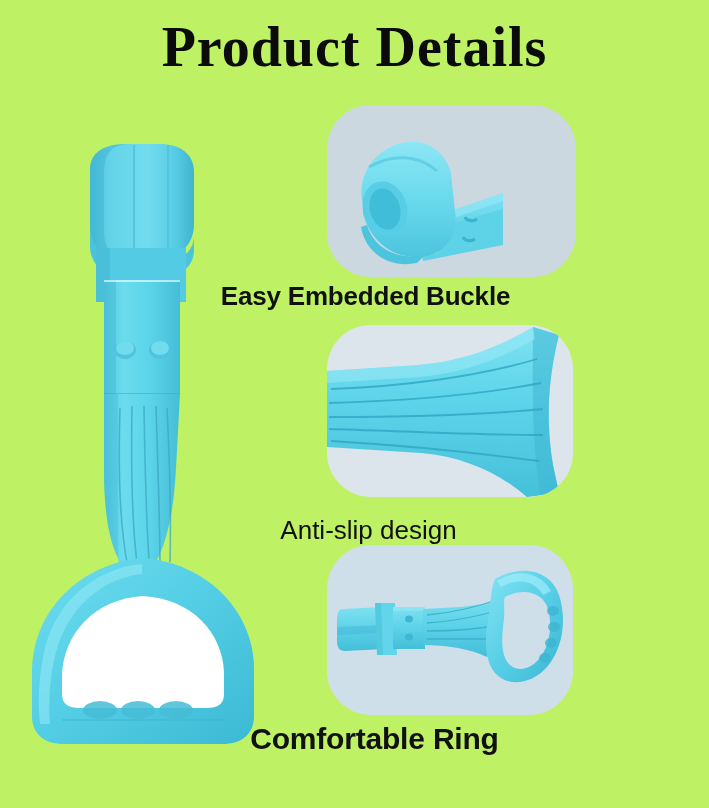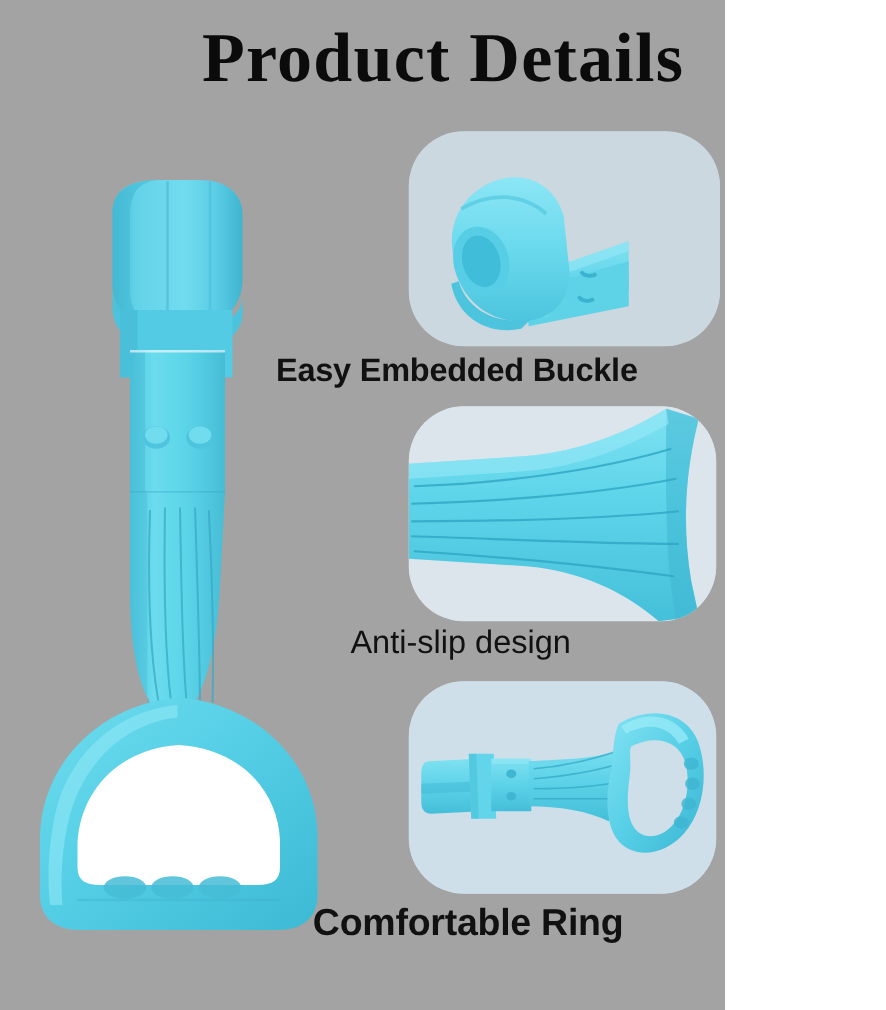--- a/index.html
+++ b/index.html
@@ -5,23 +5,23 @@
   * { margin:0; padding:0; box-sizing:border-box; }
   html,body { width:709px; height:808px; }
   body {
     background:#ffffff;
     font-family:"Liberation Sans", sans-serif;
     position:relative;
     overflow:hidden;
   }
   #page {
     position:relative;
-    width:580px;
+    width:709px;
     height:808px;
-    background:#a3a3a3;
+    background:#bef264;
   }
 
   
   .title {
     position:absolute;
     left:0; top:18px;
     width:709px;
     text-align:center;
     font-family:"Liberation Serif", serif;
     font-weight:bold;
@@ -57,21 +57,21 @@
     width:709px; left:0;
     text-align:center;
     color:#111111;
     font-family:"Liberation Sans", sans-serif;
   }
   #caption-1 {
     top:281px; font-size:26px; font-weight:bold; letter-spacing:-0.2px;
     padding-left:22px;
   }
   #caption-2 {
-    top:498px; font-size:26px; font-weight:normal; letter-spacing:0px;
+    top:515px; font-size:26px; font-weight:normal; letter-spacing:0px;
     padding-left:28px;
   }
   #caption-3 {
     top:722px; font-size:30px; font-weight:bold; letter-spacing:-0.2px;
     padding-left:40px;
   }
 </style>
 </head>
 <body>
 

